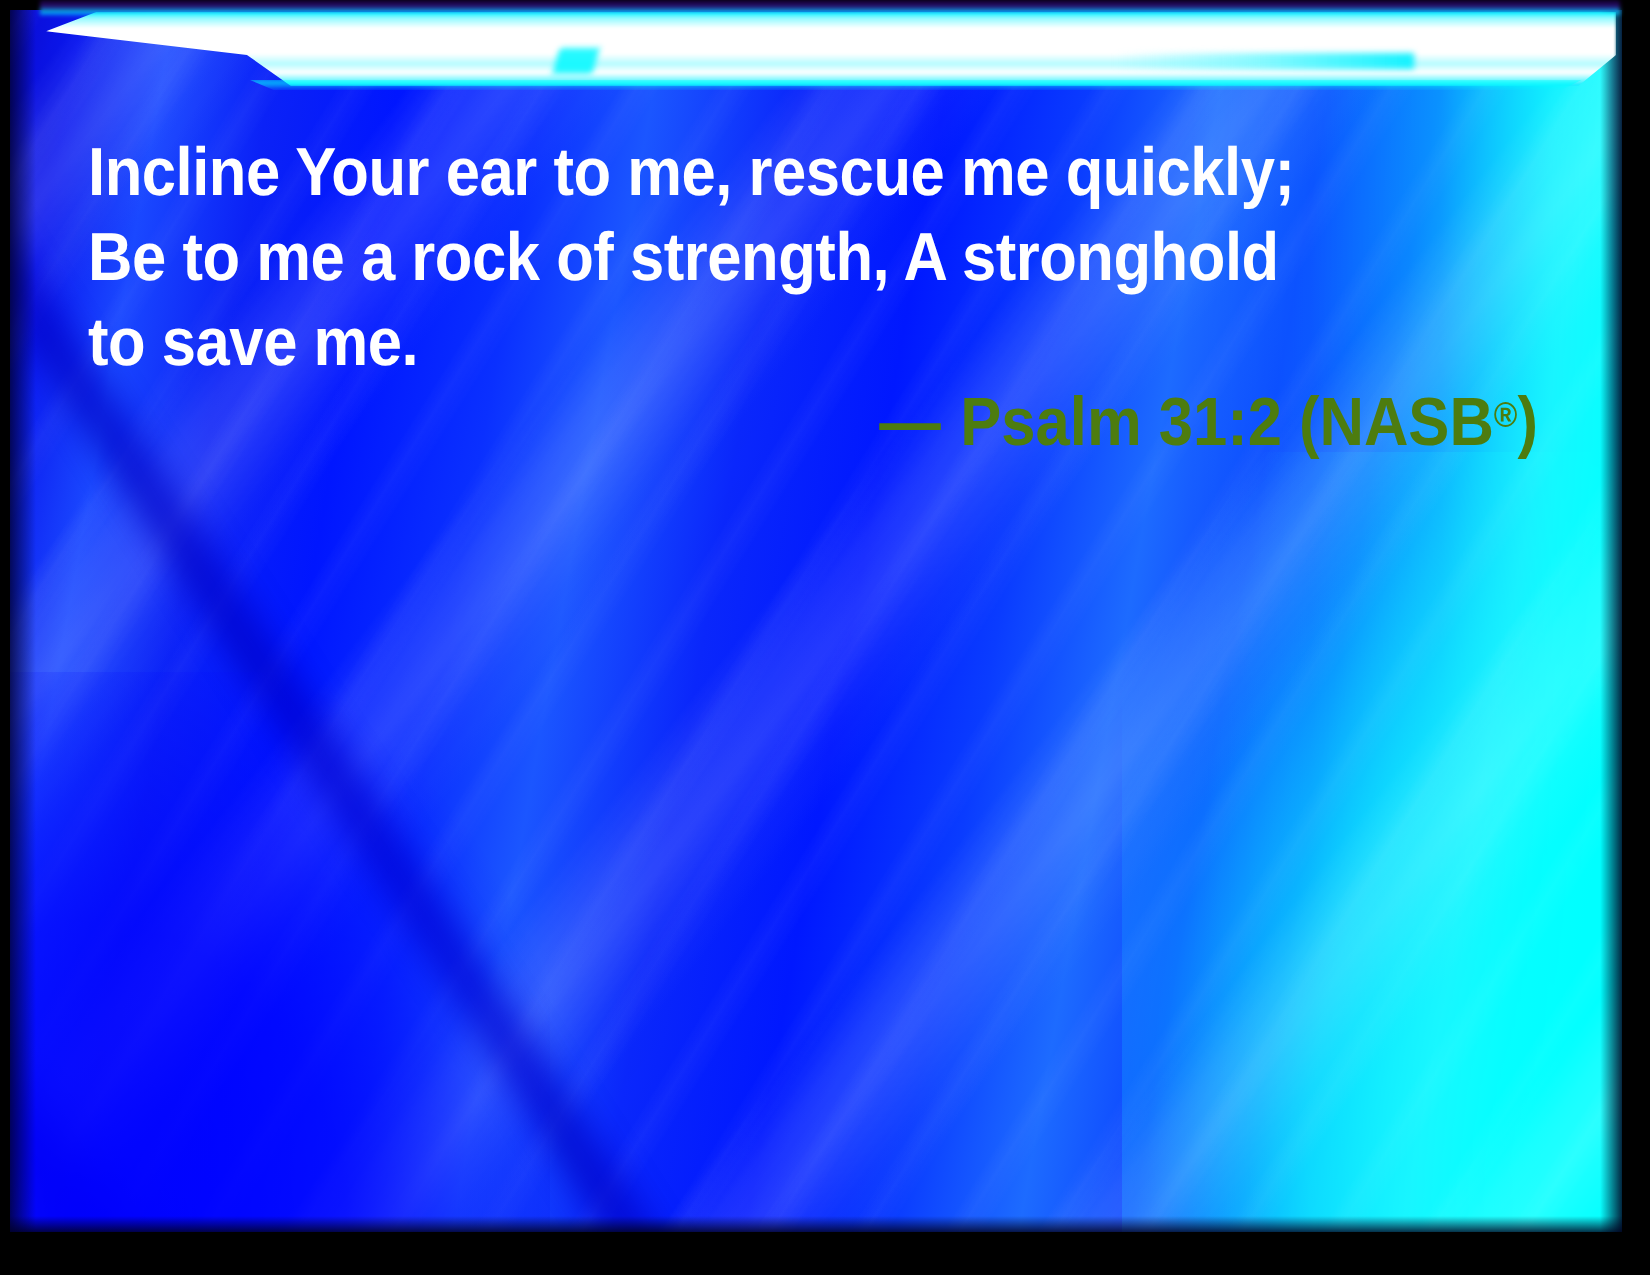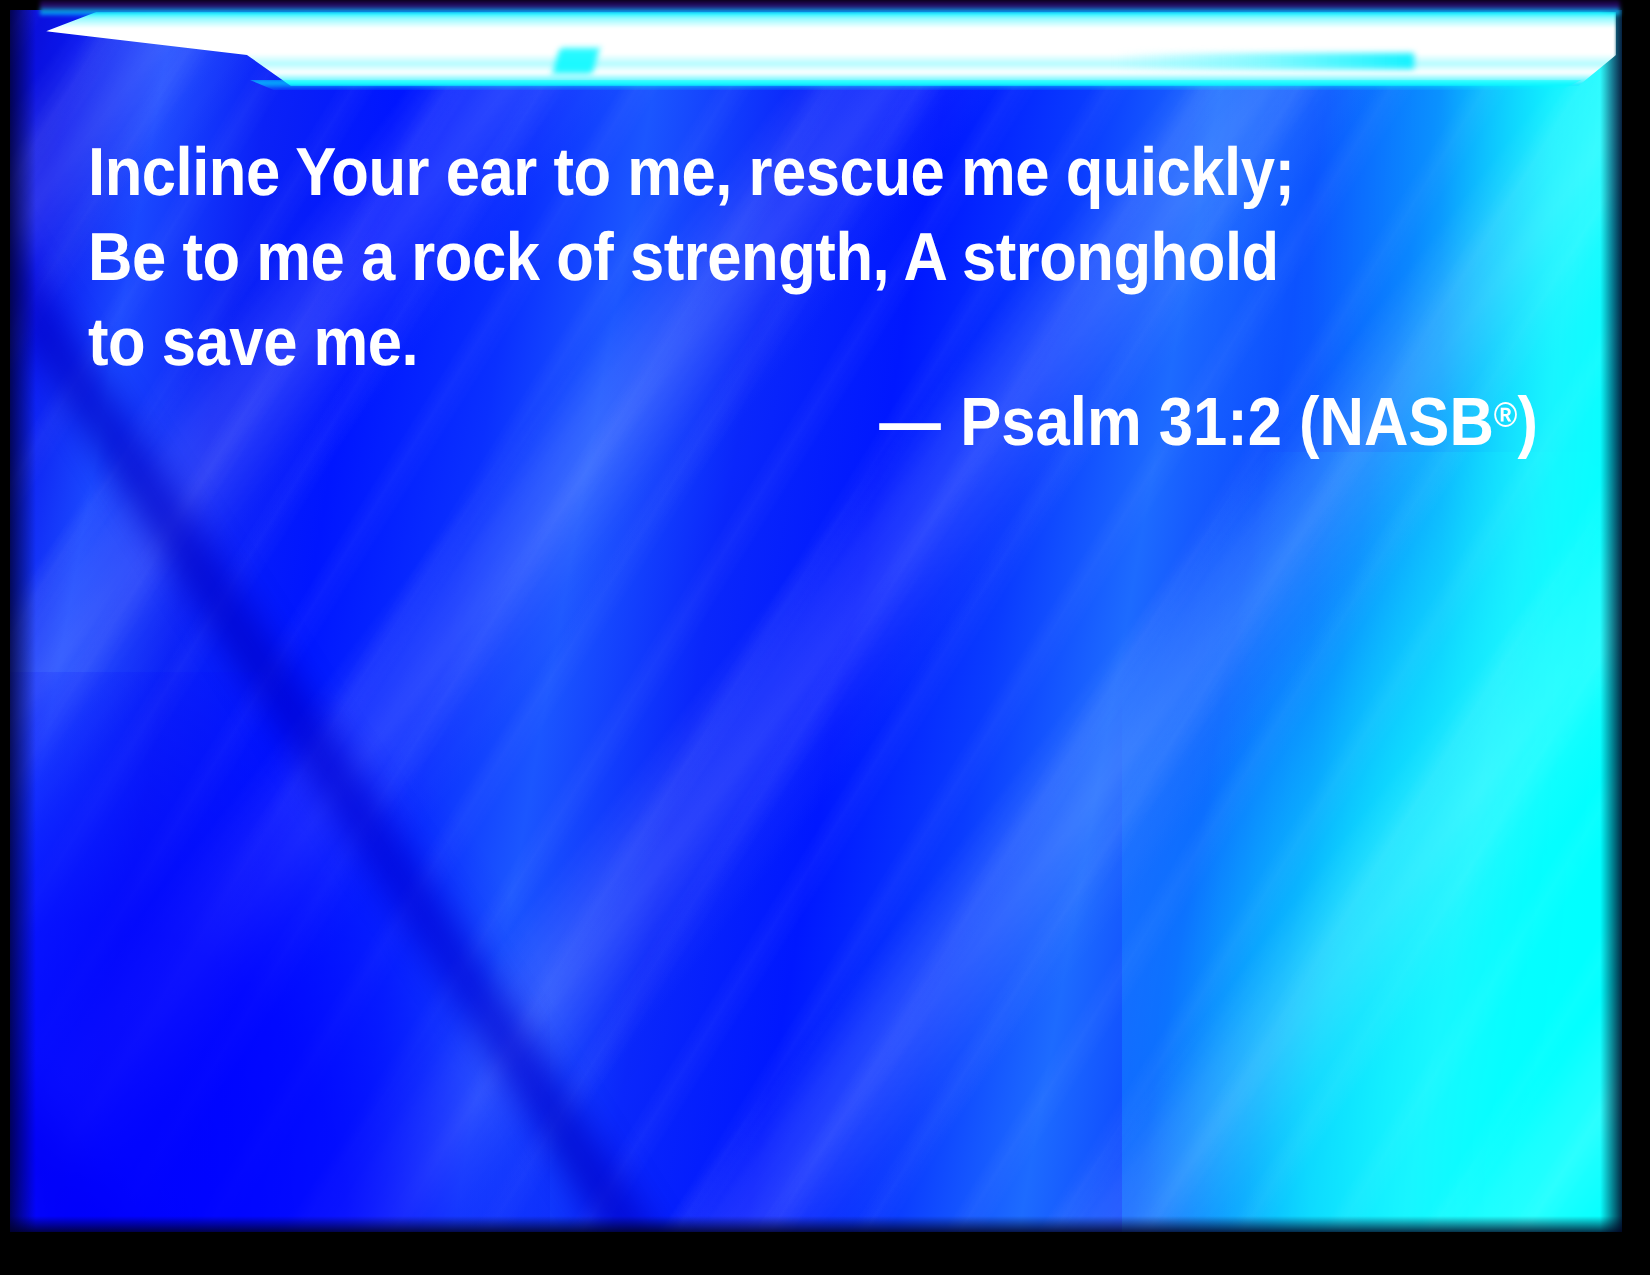--- a/index.html
+++ b/index.html
@@ -268,21 +268,21 @@
     transform-origin: left center;
     text-rendering: geometricPrecision;
   }
 
   #verse-reference {
     position: absolute;
     left: 88px;
     top: 372px;
     width: 1450px;
     text-align: right;
-    color: #ffffff;
+    color: #4d7c0f;
     font-family: "Liberation Sans Narrow", "Liberation Sans", "DejaVu Sans Condensed", "DejaVu Sans", sans-serif;
     font-weight: bold;
     font-size: 68px;
     line-height: 85px;
     white-space: nowrap;
   }
   #verse-reference .ref-inner {
     display: inline-block;
     transform: scaleX(0.905);
     transform-origin: right center;

